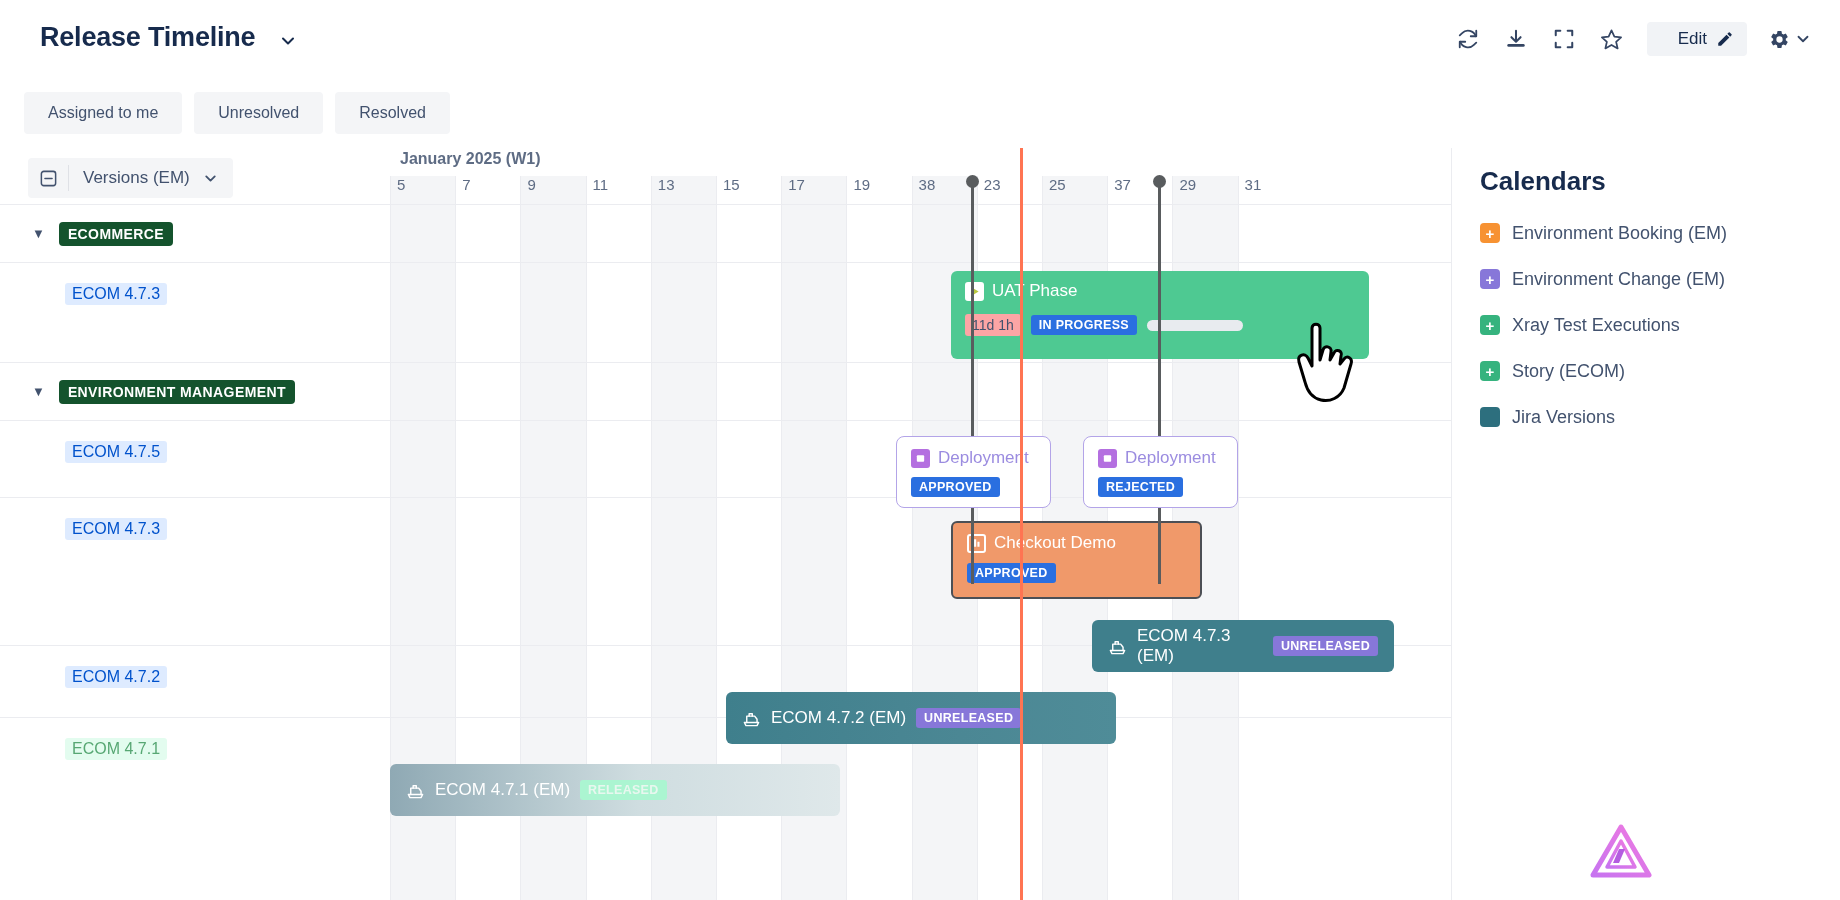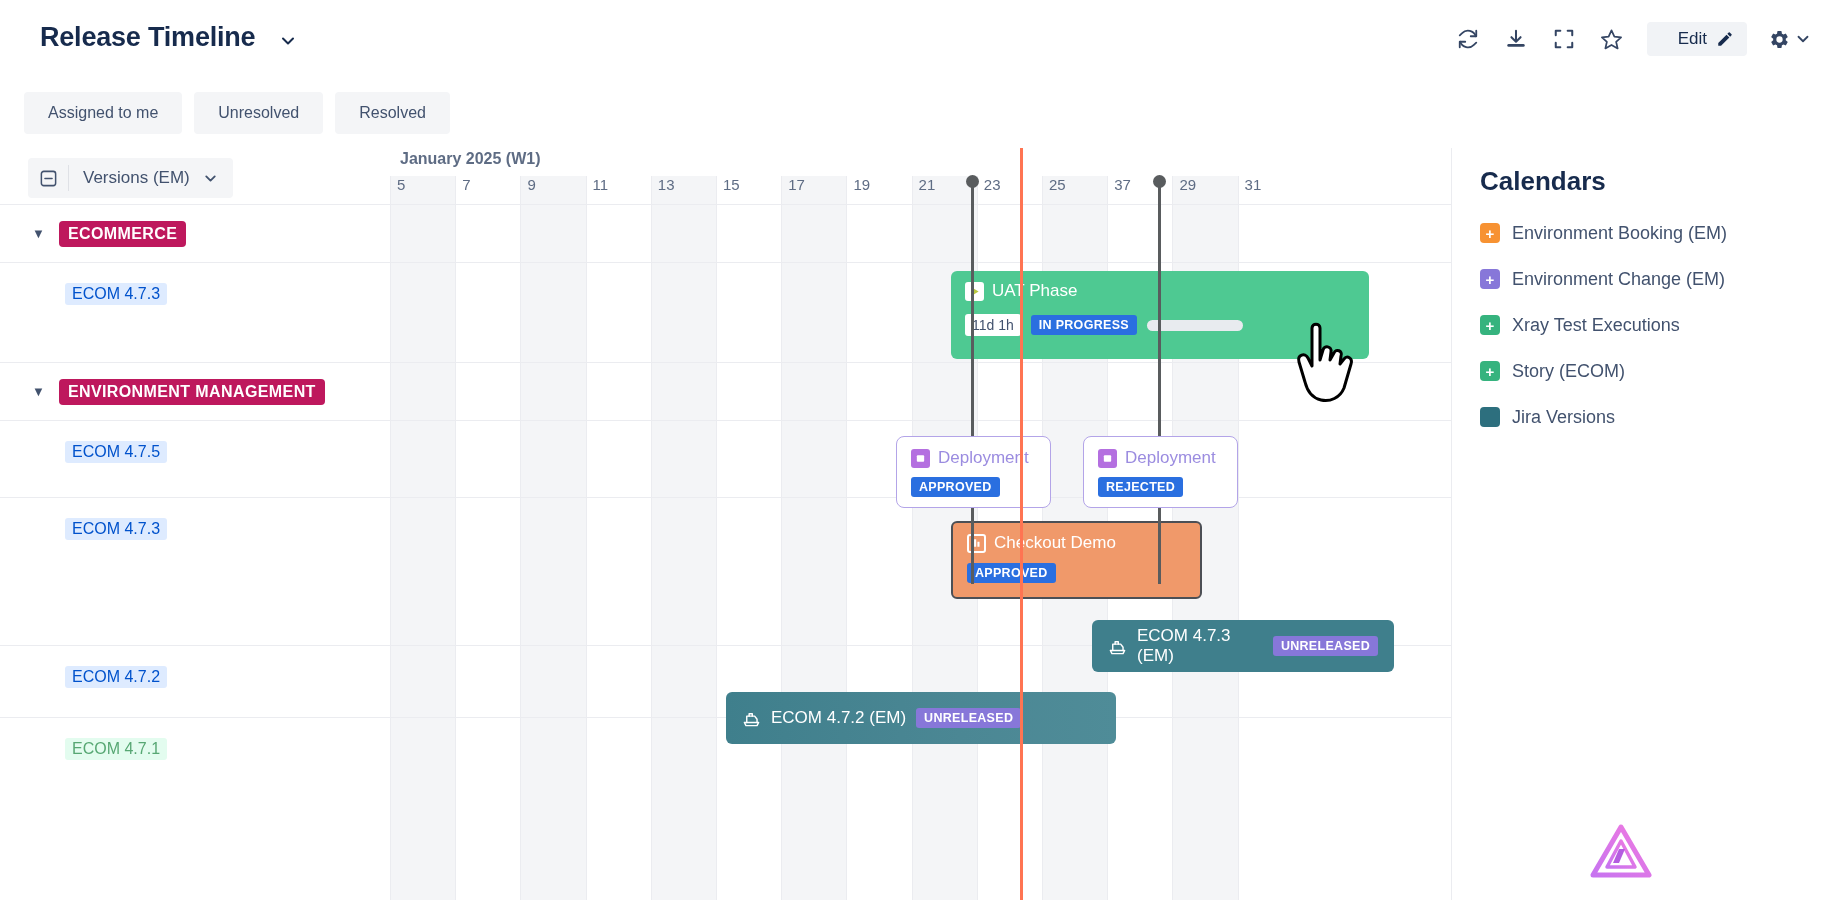--- a/index.html
+++ b/index.html
@@ -69,21 +69,21 @@
   .ver-select .ver-chev { padding-right:14px; color:#42526e; display:flex; align-items:center;}
 
   .rowlabels { position:absolute; left:0; top:56px; width:388px; }
   .rowlabel {
     position:absolute; left:0; width:388px;
     border-top:1px solid #ebecf0;
   }
   .grp-row { display:flex; align-items:center; padding-left:32px; }
   .grp-caret { color:#42526e; font-size:13px; margin-right:14px; }
   .grp-badge {
-    background:#be185d; color:#fff; font-size:16px; font-weight:bold;
+    background:#14532d; color:#fff; font-size:14px; font-weight:bold;
     letter-spacing:0.4px; padding:4px 9px; border-radius:4px;
   }
   .ver-pill {
     display:inline-block; font-size:16px; padding:2px 7px; border-radius:3px;
     margin-left:65px;
   }
   .ver-pill.blue { background:#deebff; color:#0052cc; }
   .ver-pill.green { background:#e3fcef; color:#57a773; }
 
   
@@ -117,21 +117,21 @@
     padding:3px 8px; border-radius:3px; color:#fff; display:inline-block;
   }
   .badge.blue { background:#2a6fe0; }
   .badge.purple { background:#8777d9; }
   .badge.greenb { background:#abf5d1; color:#e8f7ef; }
 
   .uat {
     background:#4ec992; padding:10px 14px;
   }
   .dur-chip {
-    background:#ffffff; color:#42526e; font-size:14px;
+    background:#fca5a5; color:#42526e; font-size:14px;
     padding:3px 7px; border-radius:3px; font-weight:500;
   }
   .prog-track {
     width:96px; height:11px; border-radius:6px; background:#e8ebef;
   }
 
   .card-deploy {
     background:#fff; border:1px solid #b3a4e8; border-radius:8px;
     padding:11px 14px; z-index:22;
   }
@@ -321,21 +321,21 @@
         <div class="daycol" style="left: 328px; width: 65.2px;">
           <div class="daynum">15</div>
         </div>
         <div class="daycol shaded" style="left: 393.2px; width: 65.2px;">
           <div class="daynum">17</div>
         </div>
         <div class="daycol" style="left: 458.4px; width: 65.2px;">
           <div class="daynum">19</div>
         </div>
         <div class="daycol shaded" style="left: 523.6px; width: 65.2px;">
-          <div class="daynum">21</div>
+          <div class="daynum">38</div>
         </div>
         <div class="daycol" style="left: 588.8px; width: 65.2px;">
           <div class="daynum">23</div>
         </div>
         <div class="daycol shaded" style="left: 654px; width: 65.2px;">
           <div class="daynum">25</div>
         </div>
         <div class="daycol" style="left: 719.2px; width: 65.2px;">
           <div class="daynum">37</div>
         </div>
@@ -438,20 +438,31 @@
         <svg width="19" height="19" viewBox="0 0 24 24" fill="none" stroke="#fff" stroke-width="1.8" stroke-linecap="round" stroke-linejoin="round">
             <path d="M3 17h18l-2 4H5l-2-4z"></path>
             <path d="M6 17V9h10l3 4v4"></path>
             <path d="M9 9V6h4v3"></path>
           </svg>
       </span>
       <span>ECOM 4.7.2 (EM)</span>
       <span class="badge purple">UNRELEASED</span>
     </div>
 
+    <div class="bar verbar released" style="left:2px; top:616px; width:450px; height:52px;">
+      <span style="display:flex;">
+        <svg width="19" height="19" viewBox="0 0 24 24" fill="none" stroke="#fff" stroke-width="1.8" stroke-linecap="round" stroke-linejoin="round">
+            <path d="M3 17h18l-2 4H5l-2-4z"></path>
+            <path d="M6 17V9h10l3 4v4"></path>
+            <path d="M9 9V6h4v3"></path>
+          </svg>
+      </span>
+      <span>ECOM 4.7.1 (EM)</span>
+      <span class="badge greenb">RELEASED</span>
+    </div>
   </div>
 
   <div class="right-col">
     <div class="cal-title">Calendars</div>
     <div class="cal-list" id="cal-list">
         <div class="cal-item">
           <span class="cal-sw" style="background: rgb(247, 146, 50);">+</span>
           <span class="cal-label">Environment Booking (EM)</span>
         </div>
         <div class="cal-item">

